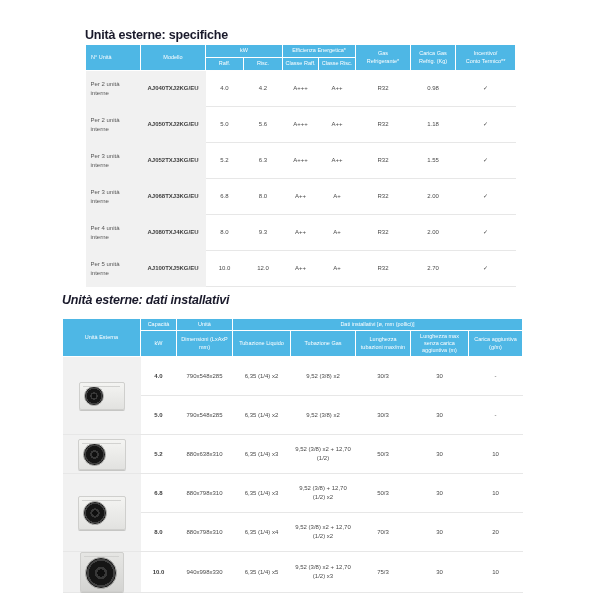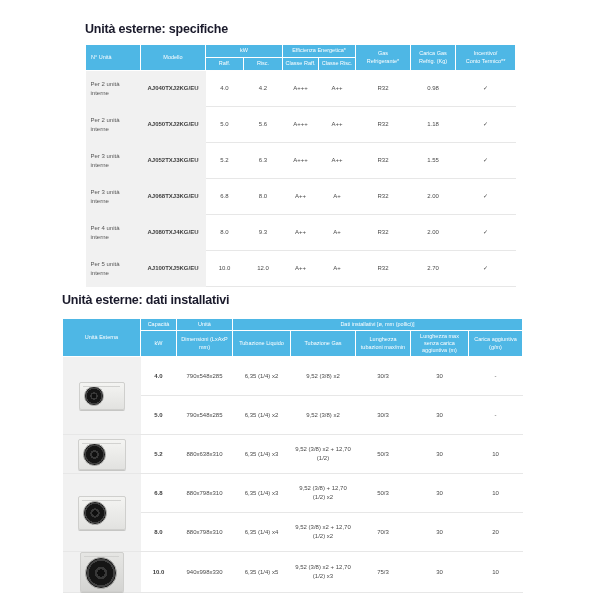--- a/index.html
+++ b/index.html
@@ -5,22 +5,22 @@
   :root{
     --blue:#4eb7e5;
     --gray:#f1f1f1;
     --title:#1a1a2b;
   }
   *{box-sizing:border-box;margin:0;padding:0;}
   body{width:600px;height:600px;background:#fff;font-family:"Liberation Sans",sans-serif;position:relative;overflow:hidden;}
   .page{position:absolute;inset:0;background:#fff;}
 
   .section-title{position:absolute;font-size:12.5px;font-weight:700;color:var(--title);letter-spacing:-0.2px;}
-  #title-specs{left:85px;top:22px;}
-  #title-install{left:62px;top:293px;}
+  #title-specs{left:85px;top:28px;}
+  #title-install{left:62px;top:293px;font-style:italic;}
 
   table{border-collapse:collapse;table-layout:fixed;position:absolute;}
   th{background:var(--blue);color:#fff;font-weight:400;font-size:5.5px;line-height:1.3;border:1px solid #fff;padding:1px 2px;text-align:center;vertical-align:middle;}
   td{font-size:6px;color:#4a4a4a;text-align:center;vertical-align:middle;border-bottom:1px solid #e7e7e7;padding:0 3px;line-height:1.45;}
 
   
   #spec-table{left:85px;top:44px;width:430px;}
   #spec-table thead tr{height:13px;}
   #spec-table tbody tr{height:36px;}
   #spec-table td.c-unit{background:var(--gray);text-align:left;padding-left:5px;border-bottom:1px solid var(--gray);color:#575757;}

